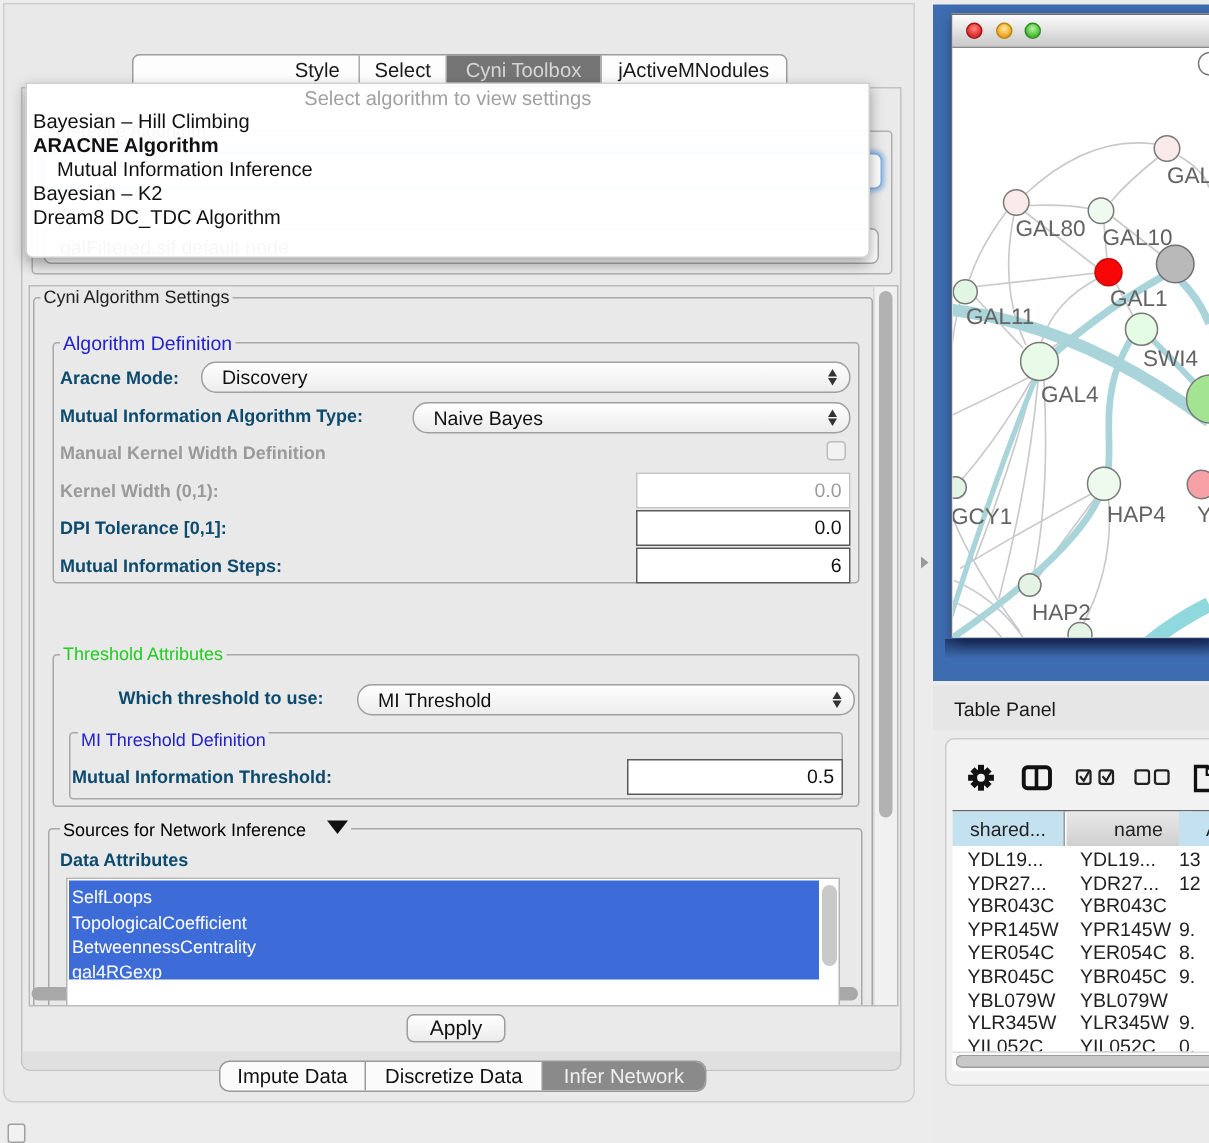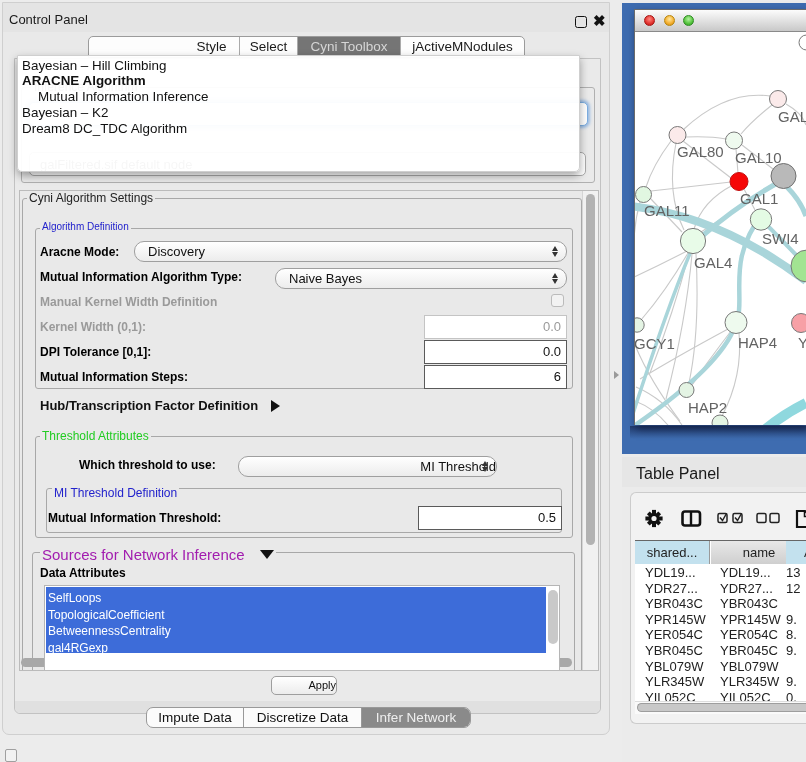--- a/index.html
+++ b/index.html
@@ -8,34 +8,29 @@
   .abs { position:absolute; }
   #stage { position:relative; width:806px; height:762px; overflow:hidden; }
   .combo { background:linear-gradient(#ffffff,#ececec); border:1px solid #9f9f9f; border-radius:10px; font-size:13px;
     color:#111; line-height:21px; padding-left:13px; }
   .combo:before { content:""; position:absolute; right:8px; top:4px; border-left:3.8px solid transparent;
     border-right:3.8px solid transparent; border-bottom:5px solid #333; }
   .combo:after { content:""; position:absolute; right:8px; bottom:4px; border-left:3.8px solid transparent;
     border-right:3.8px solid transparent; border-top:5px solid #333; }
   .field { background:#fff; border:1px solid #5a5a5a; height:24px; font-size:13px; color:#111;
     text-align:right; padding-right:5px; line-height:22px; }
-  .blbl { font-size:12px; font-weight:bold; color:#000000; }
+  .blbl { font-size:12px; font-weight:bold; color:#0c4a6e; }
 </style>
 </head>
 <body>
 <div id="stage">
 
   <div class="abs" id="cpanel" style="left:2px; top:2px; width:608px; height:733px;
        background:#e9e9e9; border:1px solid #cfcfcf; border-radius:0 0 7px 7px;">
 
-    <div class="abs" style="left:0; top:0; width:100%; height:29px; background:#e4e4e4;">
-      <div class="abs" style="left:6px; top:9px; font-size:13px; color:#1a1a1a;">Control Panel</div>
-      <div class="abs" style="left:572px; top:13px; width:12px; height:12px; border:1.5px solid #111; border-radius:2.5px;"></div>
-      <div class="abs" style="left:590px; top:9px; font-size:15px; font-weight:bold; color:#111;">✖</div>
-    </div>
 
     <div class="abs" id="tabs" style="left:85px; top:33px; height:22px; border:1px solid #9b9b9b;
          border-radius:5px 5px 0 0; background:#fdfdfd; display:flex; font-size:13.5px; color:#1a1a1a;">
       <div style="width:95px; text-align:center; line-height:20px; border-right:1px solid #aaa; position:relative; padding-left:32px;margin-top:28px;">
         <svg class="abs" style="left:10px; top:2px;" width="16" height="18" viewBox="0 0 16 18">
           <path d="M 4 6 L 4 15 M 4 10 L 9 10 M 4 15 L 9 15" fill="none" stroke="#53677c" stroke-width="1.3"></path>
           <circle cx="4.2" cy="5" r="2.9" fill="#43a843" stroke="#1e6b1e"></circle>
           <circle cx="9.5" cy="10" r="2.6" fill="#43a843" stroke="#1e6b1e"></circle>
           <circle cx="9.5" cy="15" r="2.3" fill="#43a843" stroke="#1e6b1e"></circle>
         </svg>
@@ -62,76 +57,75 @@
 
         <div class="abs" style="right:0; top:0; width:16px; height:100%; background:#f1f1f1; border-left:1px solid #d5d5d5;"></div>
         <div class="abs" style="left:566px; top:3px; width:9px; height:351px; background:#b2b2b2; border-radius:5px;"></div>
 
         <div class="abs" style="left:1px; top:467px; width:551px; height:9px; background:#a8a8a8; border-radius:5px;"></div>
 
         <div class="abs" style="left:2px; top:7px; width:560px; height:500px; border:1px solid #a8a8a8; border-radius:3px;"></div>
         <div class="abs" style="left:7px; top:0px; background:#e9e9e9; padding:0 2px; font-size:12px; color:#222;">Cyni Algorithm Settings</div>
 
         <div class="abs" style="left:15px; top:37px; width:538px; height:161px; border:1px solid #a8a8a8; border-radius:3px;"></div>
-        <div class="abs" style="left:20px; top:30px; background:#e9e9e9; padding:0 2px; font-size:10px; color:#2222cc;">Algorithm Definition</div>
+        <div class="abs" style="left:20px; top:30px; background:#e9e9e9; padding:0 2px; font-size:13px; color:#2222cc;">Algorithm Definition</div>
 
         <div class="abs blbl" style="left:20px; top:54px;">Aracne Mode:</div>
         <div class="abs combo" style="left:114px; top:50px; width:433px; height:21px; line-height:19px;">Discovery</div>
         <div class="abs blbl" style="left:20px; top:79px;">Mutual Information Algorithm Type:</div>
         <div class="abs combo" style="left:255px; top:77px; width:292px; height:21px; line-height:19px;">Naive Bayes</div>
         <div class="abs blbl" style="left:20px; top:104px; color:#9a9a9a;">Manual Kernel Width Definition</div>
         <div class="abs" style="left:531px; top:103px; width:13px; height:13px; background:#f2f2f2; border:1px solid #bbb; border-radius:3px;"></div>
         <div class="abs blbl" style="left:20px; top:129px; color:#9a9a9a;">Kernel Width (0,1):</div>
         <div class="abs field" style="left:404px; top:124px; width:143px; color:#9a9a9a; border-color:#c4c4c4;">0.0</div>
         <div class="abs blbl" style="left:20px; top:154px;">DPI Tolerance [0,1]:</div>
         <div class="abs field" style="left:404px; top:149px; width:143px;">0.0</div>
         <div class="abs blbl" style="left:20px; top:179px;">Mutual Information Steps:</div>
         <div class="abs field" style="left:404px; top:174px; width:143px;">6</div>
 
-        <div class="abs" style="left:20px; top:207px; font-size:13px; font-weight:bold; color:#111;">Hub/Transcription Factor Definition
-          <span style="display:inline-block; margin-left:9px; margin-bottom:-2px; width:0; height:0; border-left:9px solid #111; border-top:6.5px solid transparent; border-bottom:6.5px solid transparent;"></span></div>
 
         <div class="abs" style="left:15px; top:245px; width:538px; height:102px; border:1px solid #a8a8a8; border-radius:3px;"></div>
         <div class="abs" style="left:20px; top:238px; background:#e9e9e9; padding:0 2px; font-size:12px; color:#22cc22;">Threshold Attributes</div>
 
         <div class="abs blbl" style="left:59px; top:267px;">Which threshold to use:</div>
-        <div class="abs combo" style="left:218px; top:265px; width:259px; height:21px; line-height:19px;text-align:right;">MI Threshold</div>
+        <div class="abs combo" style="left:218px; top:265px; width:332px; height:21px; line-height:19px;">MI Threshold</div>
 
         <div class="abs" style="left:26px; top:297px; width:516px; height:45px; border:1px solid #a8a8a8; border-radius:3px;"></div>
         <div class="abs" style="left:32px; top:295px; background:#e9e9e9; padding:0 2px; font-size:12px; color:#2222cc;">MI Threshold Definition</div>
         <div class="abs blbl" style="left:28px; top:320px;">Mutual Information Threshold:</div>
         <div class="abs field" style="left:398px; top:315px; width:144px;">0.5</div>
 
         <div class="abs" style="left:12px; top:361px; width:543px; height:133px; border:1px solid #a8a8a8; border-radius:3px;"></div>
-        <div class="abs" style="left:20px; top:355px; background:#e9e9e9; padding:0 2px; font-size:15px; color:#a21caf;">Sources for Network Inference
+        <div class="abs" style="left:20px; top:355px; background:#e9e9e9; padding:0 2px; font-size:12px; color:#000000;">Sources for Network Inference
           <span style="display:inline-block; margin-left:11px; margin-bottom:1px; width:0; height:0; border-top:9px solid #111; border-left:7.5px solid transparent; border-right:7.5px solid transparent;"></span></div>
         <div class="abs blbl" style="left:20px; top:375px;">Data Attributes</div>
 
         <div class="abs" style="left:24px; top:394px; width:516px; height:91px; background:#fff; border:1px solid #b5b5b5; overflow:hidden;">
           <div class="abs" style="left:1px; top:1px; width:500px; height:66px; background:#3d6cd9;"></div>
           <div class="abs" style="left:3px; top:4px; font-size:12px; color:#fff; line-height:16.6px;">SelfLoops<br>TopologicalCoefficient<br>BetweennessCentrality<br>gal4RGexp</div>
           <div class="abs" style="left:503px; top:4px; width:10px; height:54px; background:#c9c9c9; border-radius:5px;"></div>
         </div>
       </div>
 
       <div class="abs" style="left:256px; top:617px; width:66px; height:19px; background:linear-gradient(#ffffff,#ececec);
-           border:1px solid #9e9e9e; border-radius:5px; text-align:right; line-height:17px; font-size:11px; color:#111;">Apply</div>
+           border:1px solid #9e9e9e; border-radius:5px; text-align:center; line-height:17px; font-size:14px; color:#111;">Apply</div>
     </div>
 
     <div class="abs" style="left:143px; top:704px; height:21px; border:1px solid #999; border-radius:7px;
          background:#fbfbfb; display:flex; font-size:13.5px; color:#111; overflow:hidden;">
       <div style="width:97px; text-align:center; line-height:19px; border-right:1px solid #999;">Impute Data</div>
       <div style="width:118px; text-align:center; line-height:19px; border-right:1px solid #999;">Discretize Data</div>
       <div style="width:108px; text-align:center; line-height:19px; background:#8a8a8a; color:#efefef;">Infer Network</div>
     </div>
   </div>
 
   <div class="abs" id="popup" style="left:17px; top:55px; width:563px; height:117px;
        background:rgba(255,255,255,0.96); border:1px solid #cfcfcf; border-radius:0 0 5px 5px;
        box-shadow:0 4px 9px rgba(0,0,0,0.35); font-size:13.4px; color:#111; overflow:hidden; padding-top:1.5px;">
+    <div style="height:15.9px; line-height:15.9px; text-align:center; color:#a0a0a0;">Select algorithm to view settings</div>
     <div style="height:15.9px; line-height:15.9px; padding-left:4px;">Bayesian – Hill Climbing</div>
     <div style="height:15.9px; line-height:15.9px; padding-left:4px; font-weight:bold;">ARACNE Algorithm</div>
     <div style="height:15.9px; line-height:15.9px; padding-left:20px;">Mutual Information Inference</div>
     <div style="height:15.9px; line-height:15.9px; padding-left:4px;">Bayesian – K2</div>
     <div style="height:15.9px; line-height:15.9px; padding-left:4px;">Dream8 DC_TDC Algorithm</div>
   </div>
 
   <div class="abs" style="left:5px; top:749px; width:12px; height:13px; background:#f2f2f2; border:1px solid #a0a0a0; border-radius:2px;"></div>
 
   <div class="abs" style="left:614px; top:371px; width:0; height:0; border-top:4px solid transparent; border-bottom:4px solid transparent; border-left:5px solid #9a9a9a;"></div>
@@ -217,21 +211,21 @@
           <text x="688" y="412">HAP2</text>
         </g>
       </svg>
     </div>
   </div>
 
   <div class="abs" style="left:630px; top:426px; width:176px; height:13px; background:linear-gradient(rgba(10,20,55,0.55), rgba(10,20,55,0));"></div>
 
   <div class="abs" style="left:622px; top:454px; width:184px; height:308px; background:#ebebeb;"></div>
   <div class="abs" style="left:622px; top:457px; width:184px; height:30px; background:#e6e6e6;"></div>
-  <div class="abs" style="left:636px; top:465px; font-size:16px; color:#1a1a1a;">Table Panel</div>
+  <div class="abs" style="left:636px; top:465px; font-size:13px; color:#1a1a1a;">Table Panel</div>
 
   <div class="abs" style="left:630px; top:492px; width:180px; height:232px; background:#f2f2f2; border:1px solid #ccc; border-radius:6px 0 0 6px; border-right:none; overflow:hidden;">
 
     <svg class="abs" style="left:0px; top:0px;" width="180" height="46" viewBox="0 0 180 46">
 
       <g transform="translate(23,25.5)">
         <g fill="#111">
           <circle r="5.6"></circle>
           <rect x="-2" y="-8.6" width="4" height="17.2"></rect>
           <rect x="-8.6" y="-2" width="17.2" height="4"></rect>

